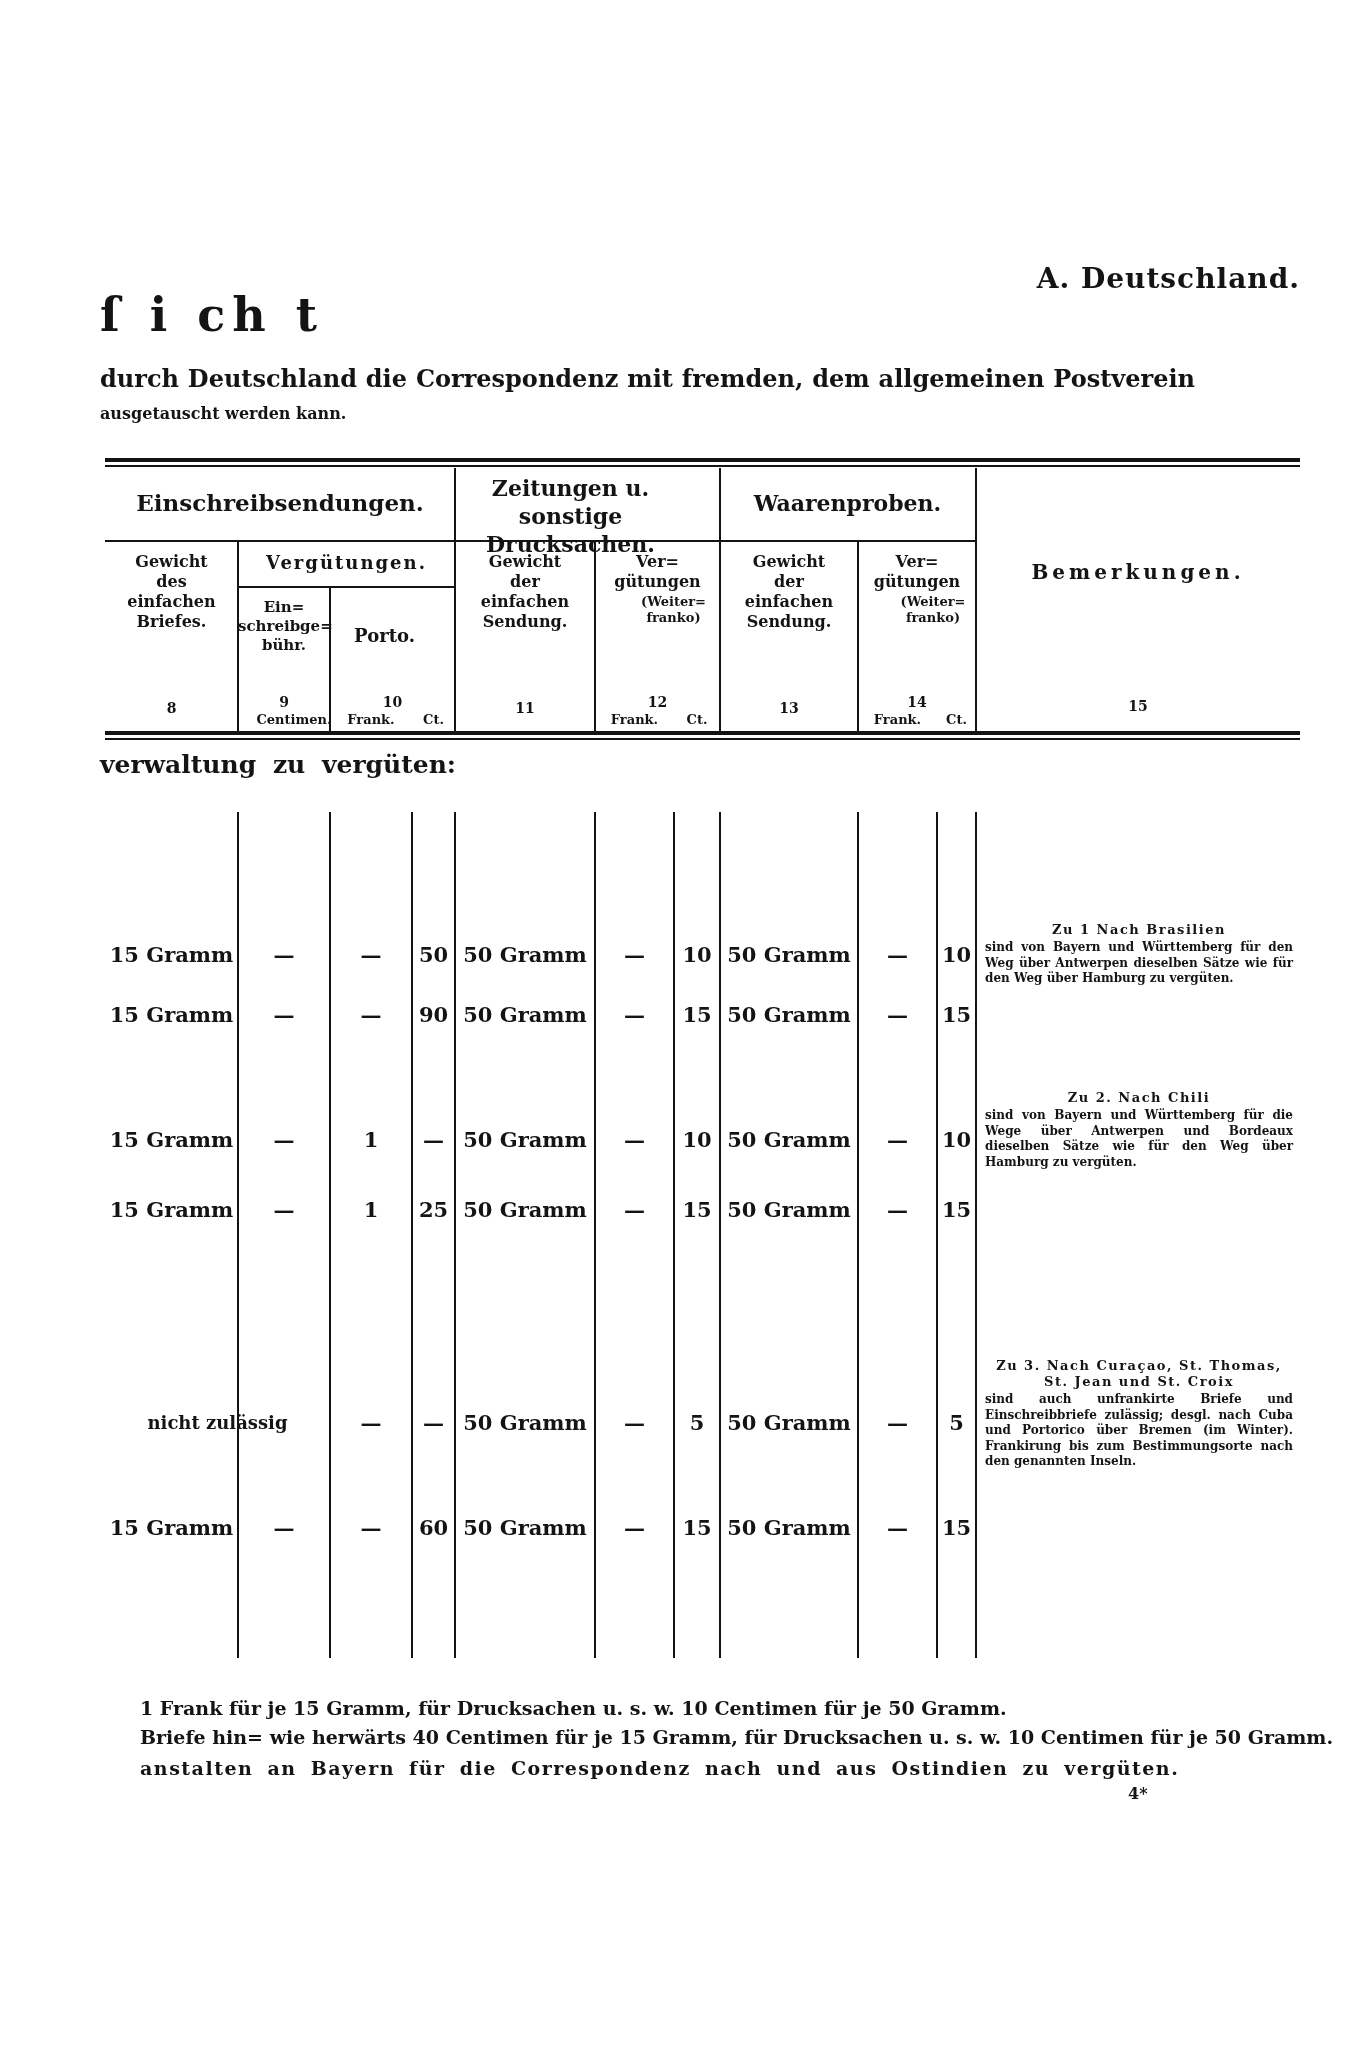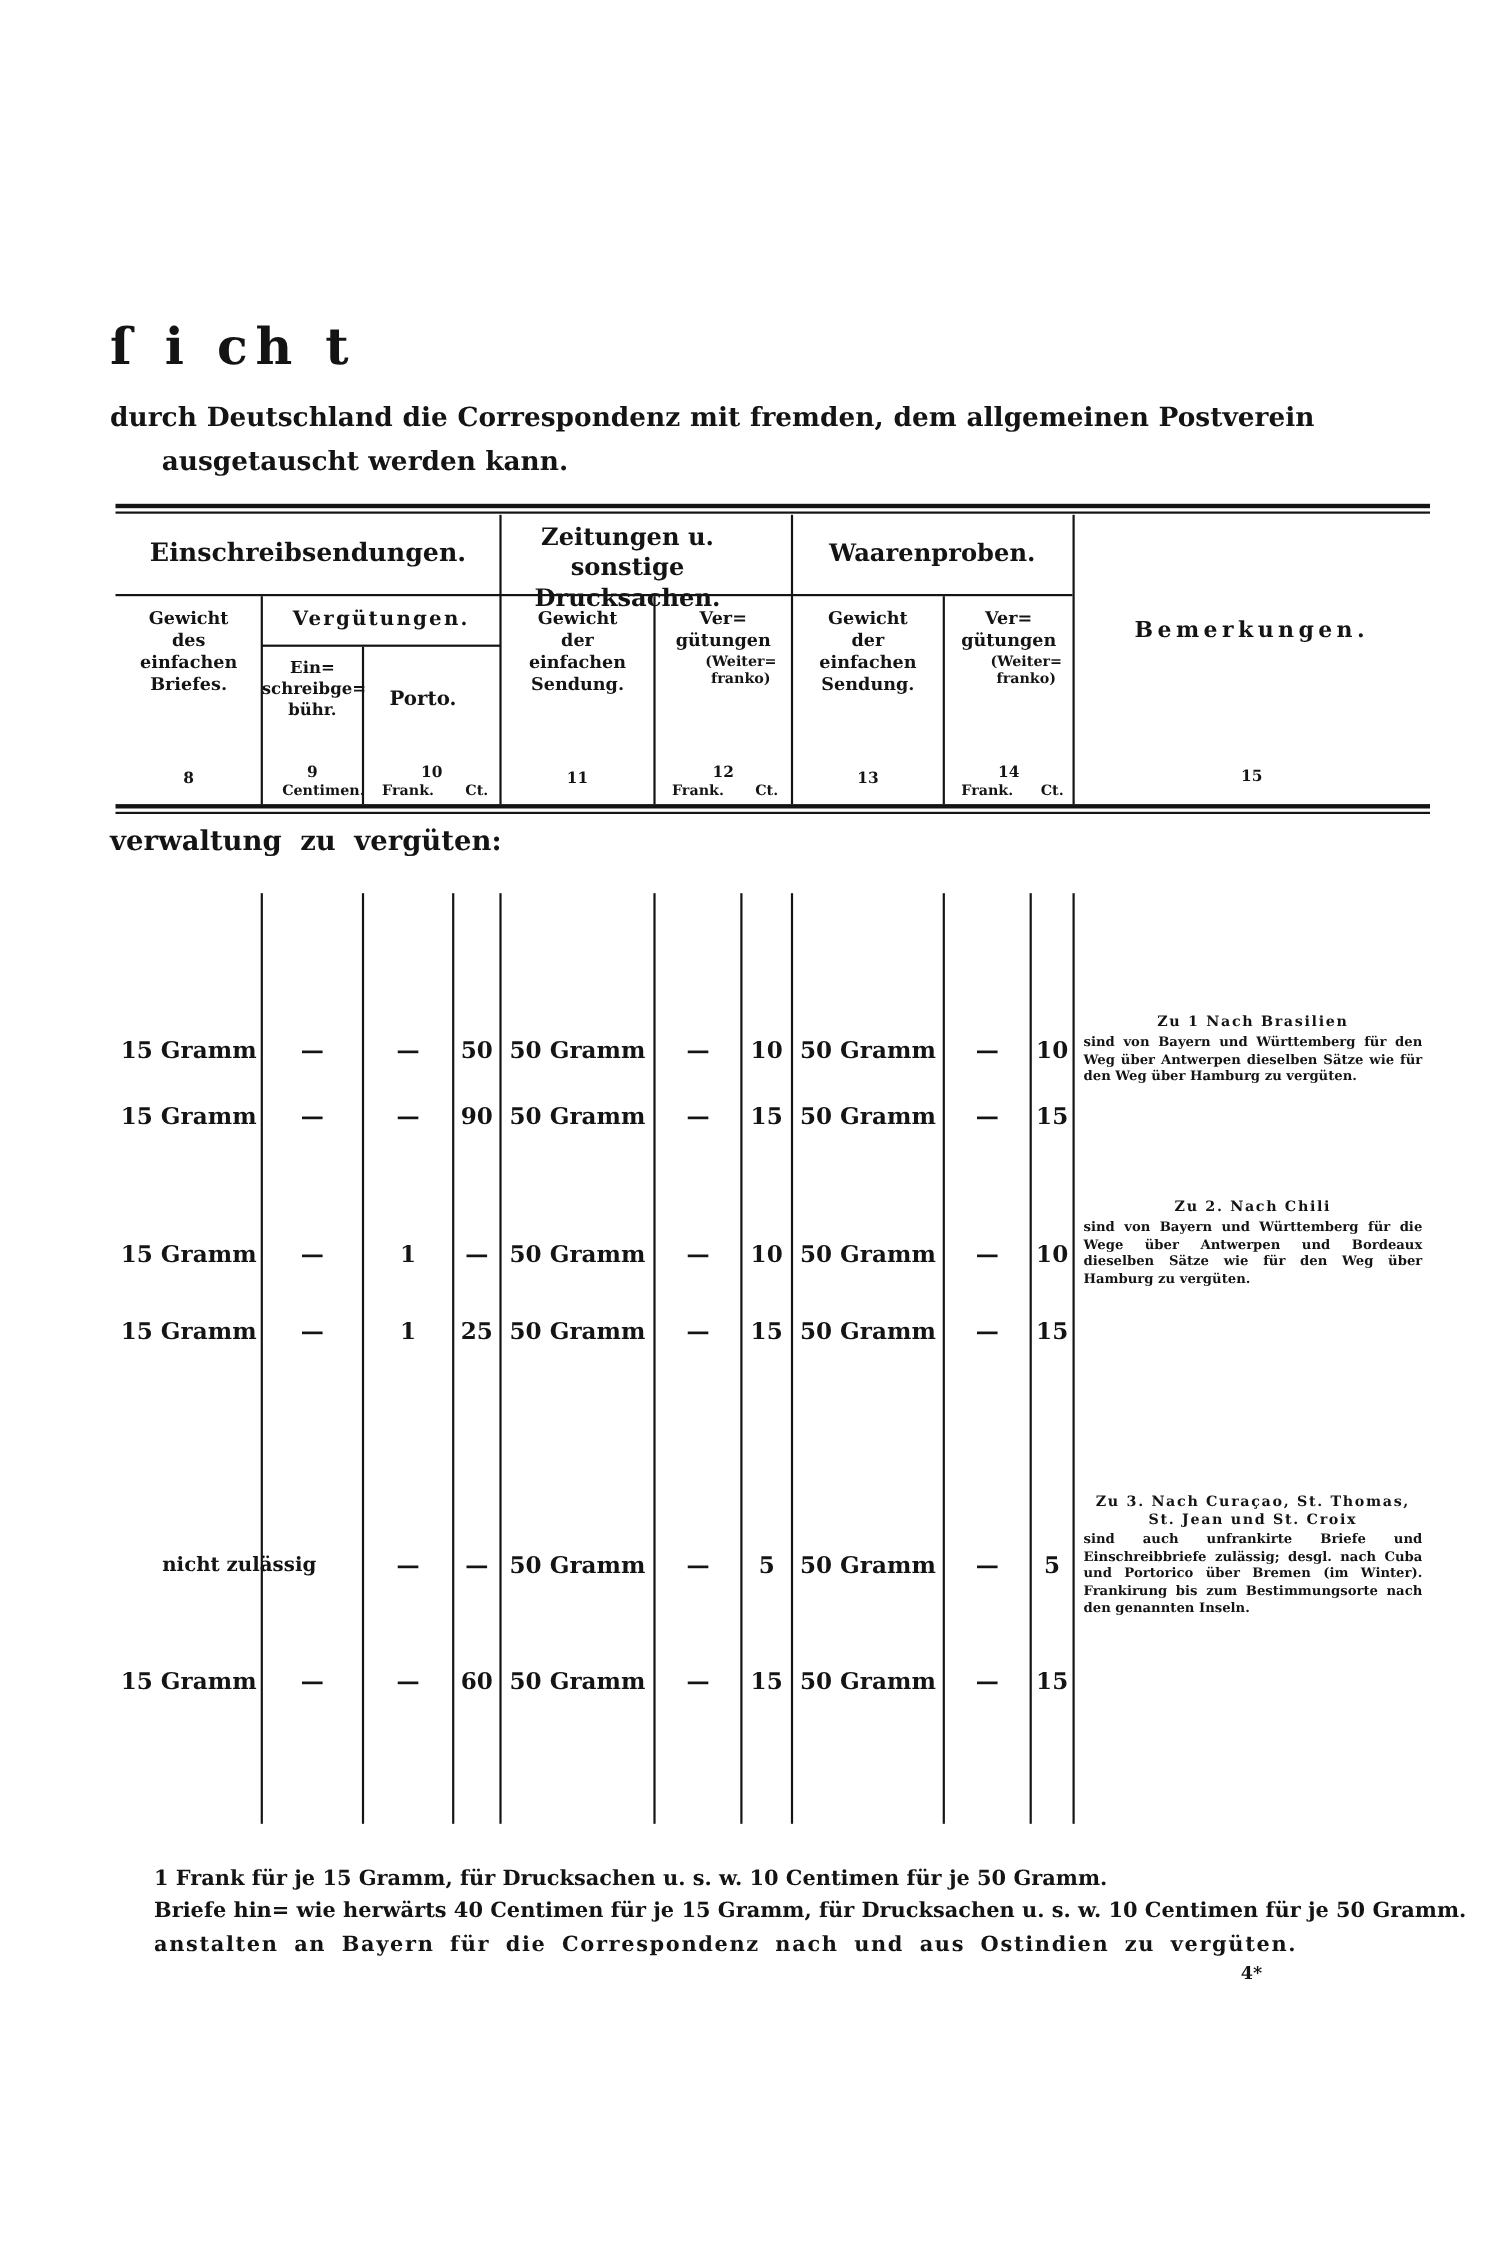--- a/index.html
+++ b/index.html
@@ -17,21 +17,21 @@
   .b { font-weight: bold; }
   .ctr { text-align: center; }
   .pre { white-space: pre-line; }
 
   
   .corner-label { left: 860px; top: 262px; width: 440px; text-align: right;
                   font-size: 28px; font-weight: bold; letter-spacing: 1px; }
   .title-frag { left: 100px; top: 288px; font-size: 46px; font-weight: bold; letter-spacing: 7px; }
   .intro-l1 { left: 100px; top: 364px; width: 1095px; font-size: 24px; font-weight: bold;
               text-align: justify; text-align-last: justify; }
-  .intro-l2 { left: 100px; top: 404px; width: 1095px; font-size: 24px; font-weight: bold; margin-left: 47px; }
+  .intro-l2 { left: 100px; top: 404px; width: 1095px; font-size: 16px; font-weight: bold; }
   .continuation { left: 100px; top: 750px; font-size: 25px; font-weight: bold; word-spacing: 8px; }
 
   
   .rule-double { height: 3px; border-top: 4px solid #141414; border-bottom: 2px solid #141414; }
   .rule-thin   { height: 0;  border-top: 2px solid #141414; }
   .vline { width: 2px; background: #141414; }
 
   
   .g1 { left:105px; top:468px; width:350px; height:72px; font-size:23px; line-height:70px; }
   .g2 { left:455px; top:474px; width:231px; font-size:22px; line-height:28px; }
@@ -75,20 +75,21 @@
   
   .fn { left:140px; font-size:19px; font-weight:bold; }
   .fn3 { letter-spacing:1.5px; word-spacing:6px; }
   .sig { left:1128px; top:1784px; font-size:16px; font-weight:bold; }
 </style>
 </head>
 <body>
 
 <div class="page">
 
+  <div class="abs corner-label">A. Deutschland.</div>
   <div class="abs title-frag">ſ i ch t</div>
   <div class="abs intro-l1">durch Deutschland die Correspondenz mit fremden, dem allgemeinen Postverein</div>
   <div class="abs intro-l2">ausgetauscht werden kann.</div>
 
   <div>
     <div class="abs rule-double" style="left:105px; top:458px; width:1195px;"></div>
 
     <div class="abs ctr b g1">Einschreibsendungen.</div>
     <div class="abs ctr b pre g2">Zeitungen u. sonstige
 Drucksachen.</div>

